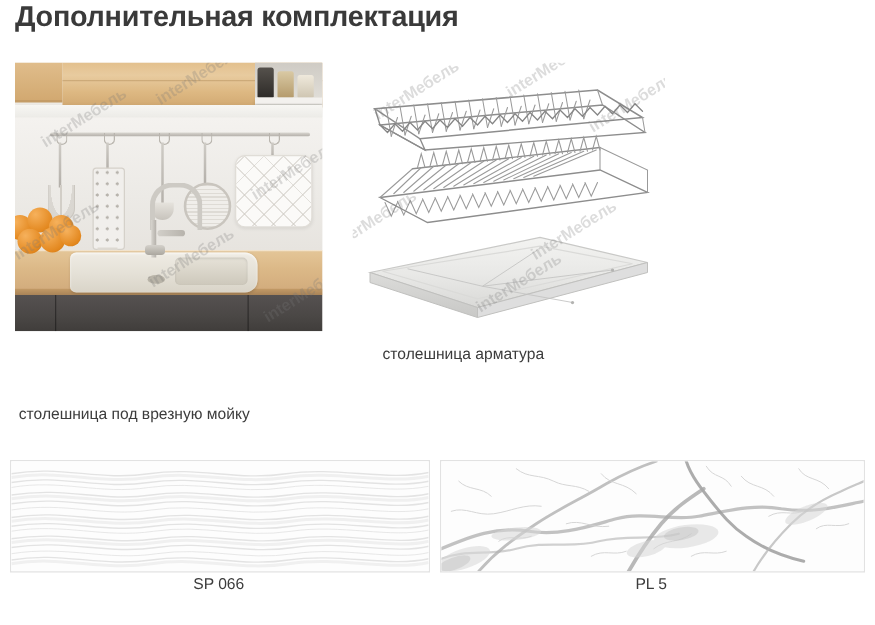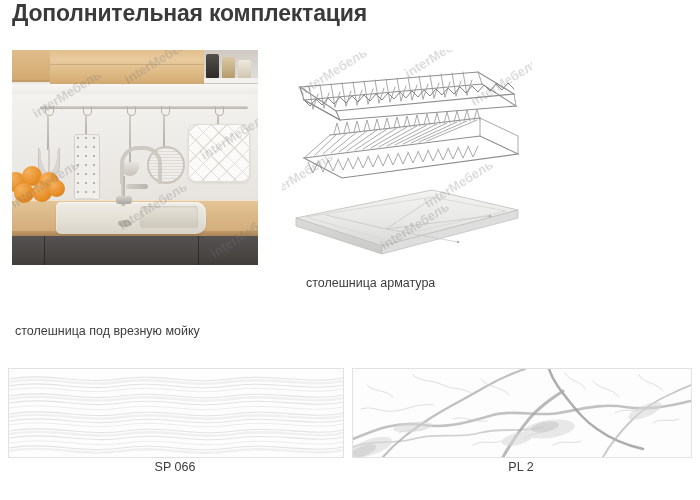--- a/index.html
+++ b/index.html
@@ -588,16 +588,16 @@
               <ellipse cx="60" cy="58" rx="20" ry="5" transform="rotate(-6 60 58)"></ellipse>
             </g>
             <g fill="#c2c2c2" opacity="0.45" stroke="none">
               <ellipse cx="192" cy="58" rx="14" ry="5" transform="rotate(-10 192 58)"></ellipse>
               <ellipse cx="10" cy="82" rx="14" ry="5" transform="rotate(-20 10 82)"></ellipse>
             </g>
           </g>
         </svg>
       </div>
     </div>
-    <div class="panel-label" id="label-pl5">PL 2</div>
+    <div class="panel-label" id="label-pl5">PL 5</div>
 
   </div>
 </div>
 
 </body></html>

